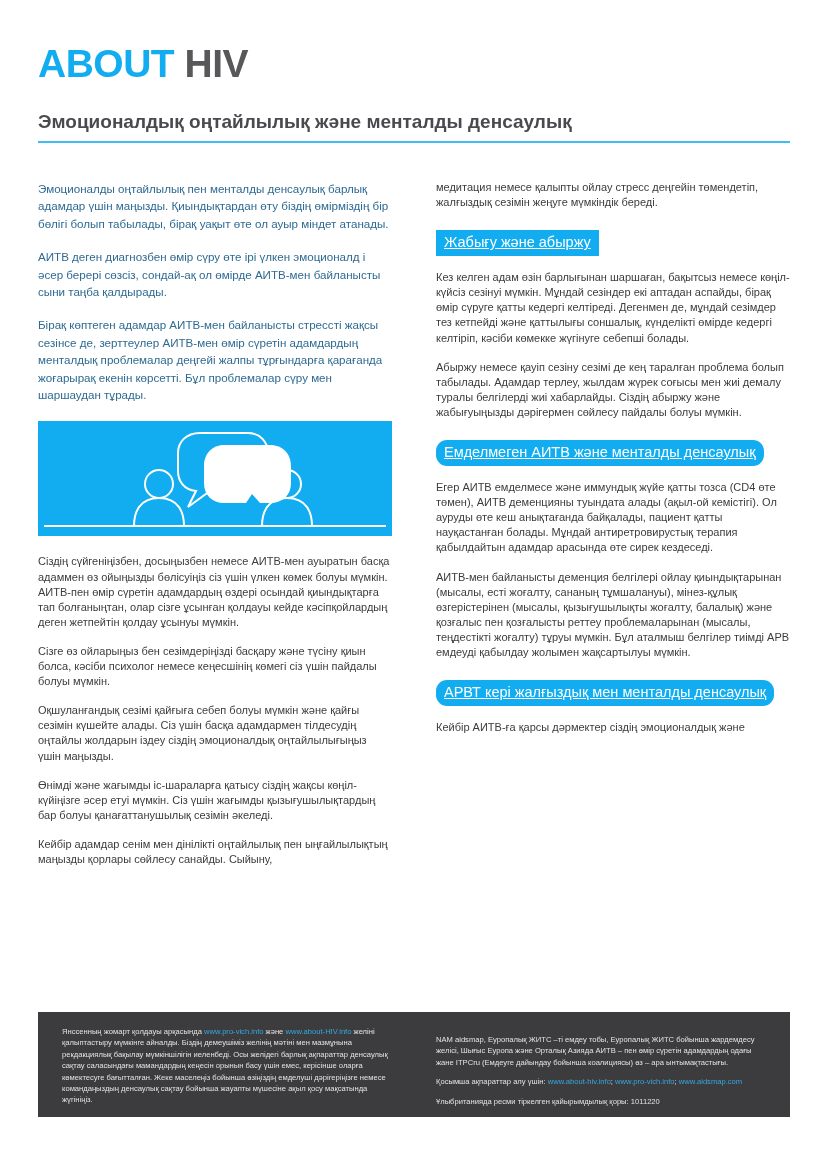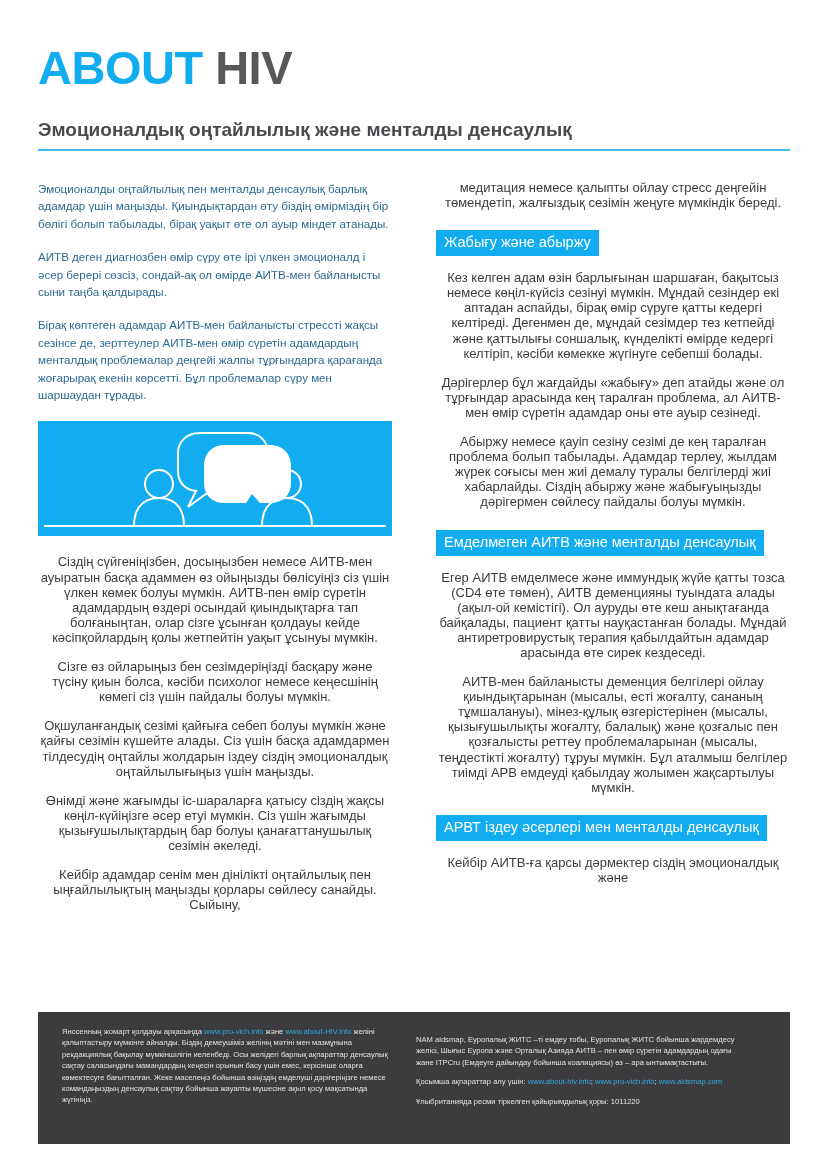--- a/index.html
+++ b/index.html
@@ -23,21 +23,21 @@
   }
 
   
   .header {
     position: absolute;
     left: 38px;
     top: 44px;
     width: 752px;
   }
   .logo {
-    font-size: 47px;
+    font-size: 39px;
     font-weight: bold;
     letter-spacing: -0.5px;
     line-height: 1.0;
     margin: 0;
     padding: 0;
     white-space: nowrap;
   }
   .logo .logo-about { color: #12ADF0; }
   .logo .logo-hiv { color: #58585B; }
 
@@ -64,25 +64,25 @@
     width: 752px;
     display: flex;
     gap: 44px;
   }
   .col {
     width: 354px;
     flex: 0 0 354px;
   }
 
   p.body {
-    font-size: 13px;
+    font-size: 11px;
     line-height: 15.1px;
     color: #3C3C3C;
     margin: 0 0 14px 0;
-    text-align: center;
+    text-align: left;
   }
   p.intro {
     font-size: 11.6px;
     line-height: 17.4px;
     color: #2E6A92;
     margin: 0 0 16px 0;
   }
 
   
   .illustration {
@@ -99,35 +99,36 @@
   .section-head {
     display: inline-block;
     background: #12ADF0;
     color: #ffffff;
     font-size: 14.5px;
     font-weight: normal;
     line-height: 19px;
     padding: 3px 8px 4px 8px;
     margin: 6px 0 14px 0;
     max-width: 340px;
-  }
-  .section-head.two-line { line-height: 19px; }
+    text-decoration: underline;
+  }
+  .section-head.two-line { line-height: 19px; border-radius: 11px; }
 
   
   .footer {
     position: absolute;
     left: 38px;
     top: 1012px;
     width: 752px;
-    height: 132px;
+    height: 105px;
     background: #3C3C3E;
     box-sizing: border-box;
     padding: 14px 24px 12px 24px;
     display: flex;
-    gap: 24px;
+    gap: 44px;
   }
   .footer-col {
     width: 330px;
     flex: 0 0 330px;
   }
   .footer p {
     margin: 0;
     font-size: 7.6px;
     line-height: 11.4px;
     color: #E3E3E3;
@@ -179,40 +180,39 @@
             <path d="M162 12 L210 12 C222 12 230 21 230 32 L230 50 C230 61 222 70 210 70 L172 70 L150 86 L158 70 C146 69 140 60 140 50 L140 32 C140 21 148 12 162 12 Z"></path>
           </g>
 
           <g fill="#ffffff">
             <path d="M186 24 L232 24 C245 24 253 33 253 45 L253 62 C253 74 245 82 232 82 L222 82 L214 73 L208 82 L186 82 C174 82 166 74 166 62 L166 45 C166 33 174 24 186 24 Z"></path>
           </g>
         </svg>
       </div>
 
 
-      <p class="body">Сіздің сүйгеніңізбен, досыңызбен немесе АИТВ-мен ауыратын басқа адаммен өз ойыңызды бөлісуіңіз сіз үшін үлкен көмек болуы мүмкін. АИТВ-пен өмір сүретін адамдардың өздері осындай қиындықтарға тап болғаныңтан, олар сізге ұсынған қолдауы кейде кәсіпқойлардың қолы жетпейтін уақыт ұсынуы мүмкін.</p>
+      <p class="body">Сіздің сүйгеніңізбен, досыңызбен немесе АИТВ-мен ауыратын басқа адаммен өз ойыңызды бөлісуіңіз сіз үшін үлкен көмек болуы мүмкін. АИТВ-пен өмір сүретін адамдардың өздері осындай қиындықтарға тап болғаныңтан, олар сізге ұсынған қолдауы кейде кәсіпқойлардың деген жетпейтін қолдау ұсынуы мүмкін.</p>
       <p class="body">Сізге өз ойларыңыз бен сезімдеріңізді басқару және түсіну қиын болса, кәсіби психолог немесе кеңесшінің көмегі сіз үшін пайдалы болуы мүмкін.</p>
       <p class="body">Оқшуланғандық сезімі қайғыға себеп болуы мүмкін және қайғы сезімін күшейте алады. Сіз үшін басқа адамдармен тілдесудің оңтайлы жолдарын іздеу сіздің эмоционалдық оңтайлылығыңыз үшін маңызды.</p>
       <p class="body">Өнімді және жағымды іс-шараларға қатысу сіздің жақсы көңіл-күйіңізге әсер етуі мүмкін. Сіз үшін жағымды қызығушылықтардың бар болуы қанағаттанушылық сезімін әкеледі.</p>
       <p class="body">Кейбір адамдар сенім мен дінілікті оңтайлылық пен ыңғайлылықтың маңызды қорлары сөйлесу санайды. Сыйыну,</p>
     </div>
 
     <div class="col">
       <p class="body">медитация немесе қалыпты ойлау стресс деңгейін төмендетіп, жалғыздық сезімін жеңуге мүмкіндік береді.</p>
 
       <div class="section-head">Жабығу және абыржу</div>
       <p class="body">Кез келген адам өзін барлығынан шаршаған, бақытсыз немесе көңіл-күйсіз сезінуі мүмкін. Мұндай сезіндер екі аптадан аспайды, бірақ өмір сүруге қатты кедергі келтіреді. Дегенмен де, мұндай сезімдер тез кетпейді және қаттылығы соншалық, күнделікті өмірде кедергі келтіріп, кәсіби көмекке жүгінуге себепші болады.</p>
-      <p class="body">Дәрігерлер бұл жағдайды «жабығу» деп атайды және ол тұрғындар арасында кең таралған проблема, ал АИТВ-мен өмір сүретін адамдар оны өте ауыр сезінеді.</p>
       <p class="body">Абыржу немесе қауіп сезіну сезімі де кең таралған проблема болып табылады. Адамдар терлеу, жылдам жүрек соғысы мен жиі демалу туралы белгілерді жиі хабарлайды. Сіздің абыржу және жабығуыңызды дәрігермен сөйлесу пайдалы болуы мүмкін.</p>
 
       <div class="section-head two-line">Емделмеген АИТВ және менталды денсаулық</div>
       <p class="body">Егер АИТВ емделмесе және иммундық жүйе қатты тозса (CD4 өте төмен), АИТВ деменцияны туындата алады (ақыл-ой кемістігі). Ол ауруды өте кеш анықтағанда байқалады, пациент қатты науқастанған болады. Мұндай антиретровирустық терапия қабылдайтын адамдар арасында өте сирек кездеседі.</p>
       <p class="body">АИТВ-мен байланысты деменция белгілері ойлау қиындықтарынан (мысалы, есті жоғалту, сананың тұмшалануы), мінез-құлық өзгерістерінен (мысалы, қызығушылықты жоғалту, балалық) және қозғалыс пен қозғалысты реттеу проблемаларынан (мысалы, теңдестікті жоғалту) тұруы мүмкін. Бұл аталмыш белгілер тиімді АРВ емдеуді қабылдау жолымен жақсартылуы мүмкін.</p>
 
-      <div class="section-head two-line">АРВТ іздеу әсерлері мен менталды денсаулық</div>
+      <div class="section-head two-line">АРВТ кері жалғыздық мен менталды денсаулық</div>
       <p class="body">Кейбір АИТВ-ға қарсы дәрмектер сіздің эмоционалдық және</p>
     </div>
   </div>
 
   <div class="footer">
     <div class="footer-col left">
       <p><span>Янссенның жомарт қолдауы арқасында </span><span class="link">www.pro-vich.info</span><span> және </span><span class="link">www.about-HIV.info</span><span> желіні қалыптастыру мүмкінге айналды. Біздің демеушіміз желінің мәтіні мен мазмұнына рекдакциялық бақылау мүмкіншілігін иеленбеді. Осы желідегі барлық ақпараттар денсаулық сақтау саласындағы мамандардың кеңесін орынын басу үшін емес, керісінше оларға көмектесуге бағытталған. Жеке маселеңіз бойынша өзіңіздің емделуші дәрігеріңізге немесе командаңыздың денсаулық сақтау бойынша жауапты мүшесіне ақыл қосу мақсатында жүгініңіз.</span></p>
     </div>
     <div class="footer-col right">
       <p class="block">NAM aidsmap, Еуропалық ЖИТС –ті емдеу тобы, Еуропалық ЖИТС бойынша жардемдесу желісі, Шығыс Еуропа және Орталық Азияда АИТВ – пен өмір сүретін адамдардың одағы жане ITPCru (Емдеуге дайындау бойынша коалициясы) өз – ара ынтымақтастығы.</p>

